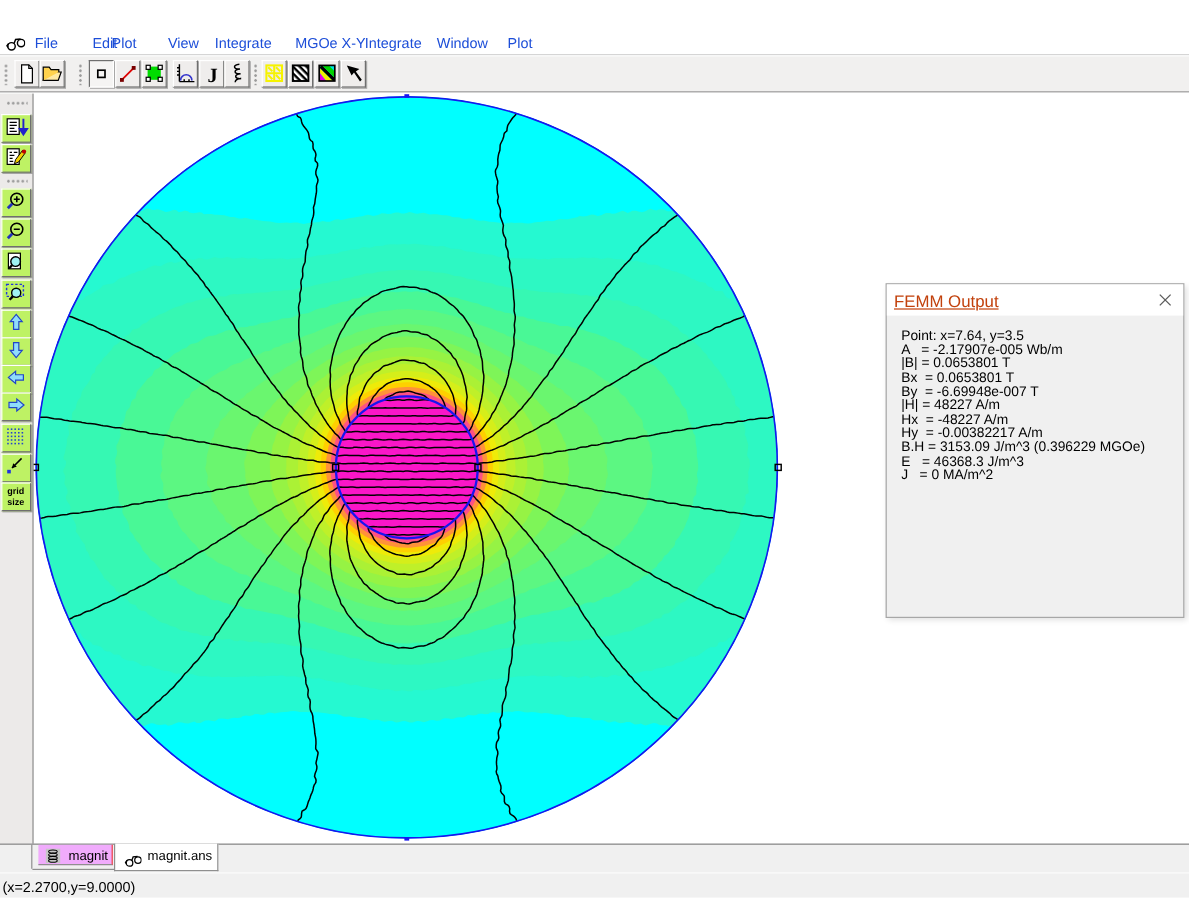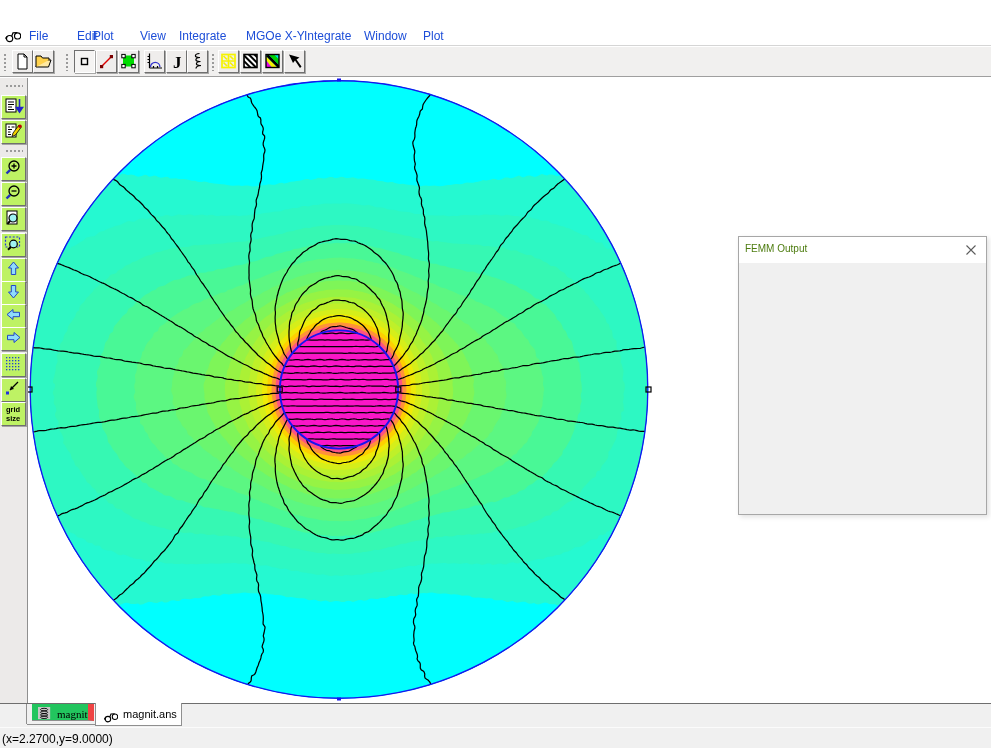--- a/index.html
+++ b/index.html
@@ -21,21 +21,21 @@
 #lbar { left:0; top:78px; width:28px; height:625px; background:#eceae9; border-right:1px solid #8f8f8f; }
 .lbtn { position:absolute; left:1px; width:25px; height:24px; background:#bef264;
   border:1px solid; border-color:#ffffff #6f6f6f #6f6f6f #ffffff; box-shadow:1px 1px 0 rgba(80,80,80,0.45); }
 .hgrip { position:absolute; left:5px; width:18px; height:4px;
   background-image:radial-gradient(circle, #9a9a9a 1px, transparent 1.2px);
   background-size:4px 4px; }
 #plot { left:28px; top:78px; width:963px; height:625px; }
 #panel { left:738px; top:236px; width:249px; height:279px; background:#f0f0f0;
   border:1px solid #a7a7a7; box-shadow:2px 2px 5px rgba(0,0,0,0.12); }
 #ptitle { position:absolute; left:0; top:0; width:247px; height:26px; background:#ffffff; }
-#ptitle span { position:absolute; left:6px; top:6px; font-size:10px; color:#4d7c0f; }
+#ptitle span { position:absolute; left:6px; top:6px; font-size:14px; color:#c2410c;text-decoration:underline; }
 #pbody { position:absolute; left:12px; top:38px; font-size:11.5px; line-height:11.63px;
   color:#000; white-space:pre; }
 #mdiline { left:0; top:703px; width:991px; height:1px; background:#6e6e6e; }
 #tabbar { left:0; top:704px; width:991px; height:23px; background:#f0f0f0; }
 .tab { position:absolute; font-size:11px; color:#000; }
 #status { left:0; top:727px; width:991px; height:21px; background:#f0f0f0; border-top:1px solid #fbfbfb; }
 #status span { position:absolute; left:2px; top:4px; font-size:12px; color:#000; }
 </style>
 </head>
 <body>
@@ -256,26 +256,37 @@
         <rect x="309.0" y="0.5" width="4" height="3" fill="#1616ee"></rect>
         <rect x="309.0" y="619.5" width="4" height="3" fill="#1616ee"></rect>
       </svg></div>
   <div class="abs" id="panel">
     <div id="ptitle">
         <span>FEMM Output</span>
       <svg style="position:absolute;right:9px;top:7px" width="12" height="12" viewBox="0 0 12 12">
         <path d="M1.5 1.5 L10.5 10.5 M10.5 1.5 L1.5 10.5" stroke="#5c5c5c" stroke-width="1.1"></path>
       </svg>
     </div>
+    <div id="pbody">Point: x=7.64, y=3.5
+A   = -2.17907e-005 Wb/m
+|B| = 0.0653801 T
+Bx  = 0.0653801 T
+By  = -6.69948e-007 T
+|H| = 48227 A/m
+Hx  = -48227 A/m
+Hy  = -0.00382217 A/m
+B.H = 3153.09 J/m^3 (0.396229 MGOe)
+E   = 46368.3 J/m^3
+J   = 0 MA/m^2</div>
   </div>
   <div class="abs" id="mdiline"></div>
   <div class="abs" id="tabbar">
     <div class="abs" style="left:26px;top:0;width:1px;height:20px;background:#8f8f8f"></div>
     <div class="abs" style="left:27px;top:20px;width:68px;height:1px;background:#8f8f8f"></div>
-    <div class="tab" style="left:32px;top:0;width:62px;height:17px;background:#22c55e;border-right:6px solid #ef4444;border-bottom:1px solid #8f8f8f;font-family:Liberation Serif, serif;">
+    <div class="tab" style="left:32px;top:0;width:62px;height:17px;background:#f0abfc;border-right:1px solid #ef4444;border-bottom:1px solid #8f8f8f;">
       <svg style="position:absolute;left:6px;top:3px" width="13" height="13" viewBox="0 0 16 16">
           <rect x="0" y="0" width="15" height="15" fill="#c6c6c6"></rect>
 <g fill="none" stroke="#000" stroke-width="1.1">
 <ellipse cx="7.5" cy="3.2" rx="4.4" ry="1.6"></ellipse>
 <ellipse cx="7.5" cy="6.5" rx="4.4" ry="1.6"></ellipse>
 <ellipse cx="7.5" cy="9.8" rx="4.4" ry="1.6"></ellipse>
 <ellipse cx="7.5" cy="12.6" rx="4.4" ry="1.6"></ellipse>
 </g>
         </svg>
       <span style="position:absolute;left:25px;top:4px">magnit</span>

